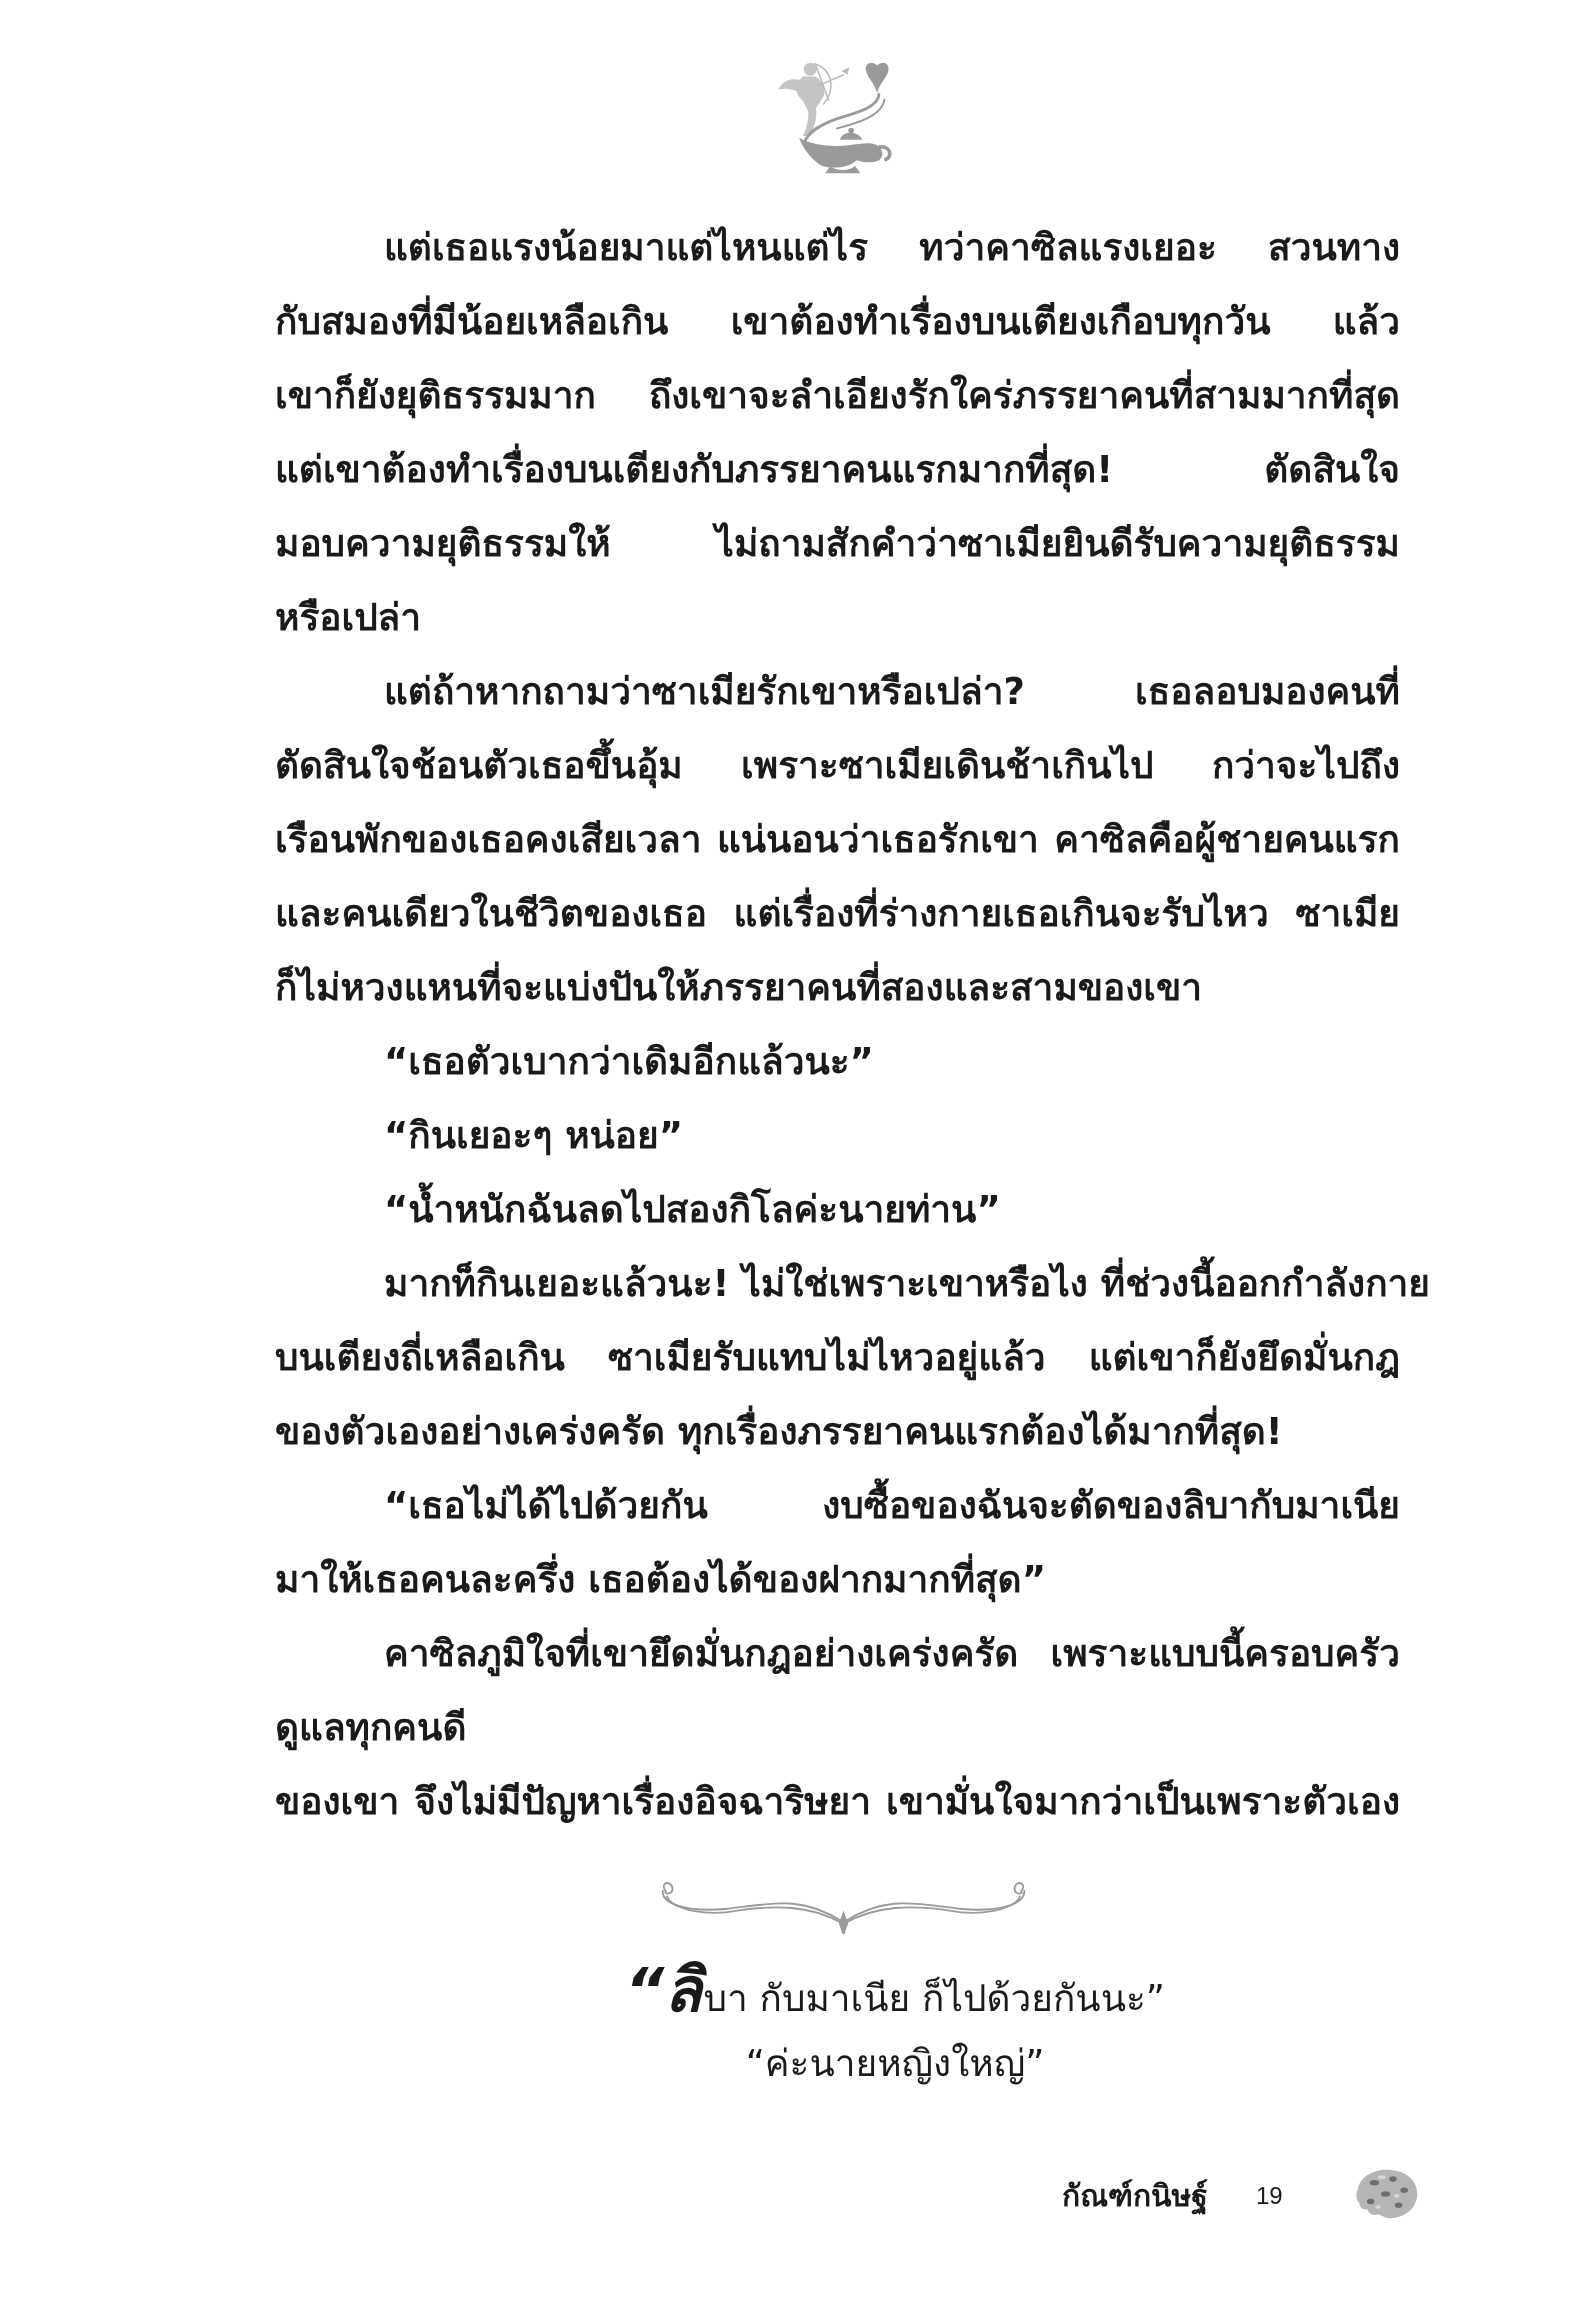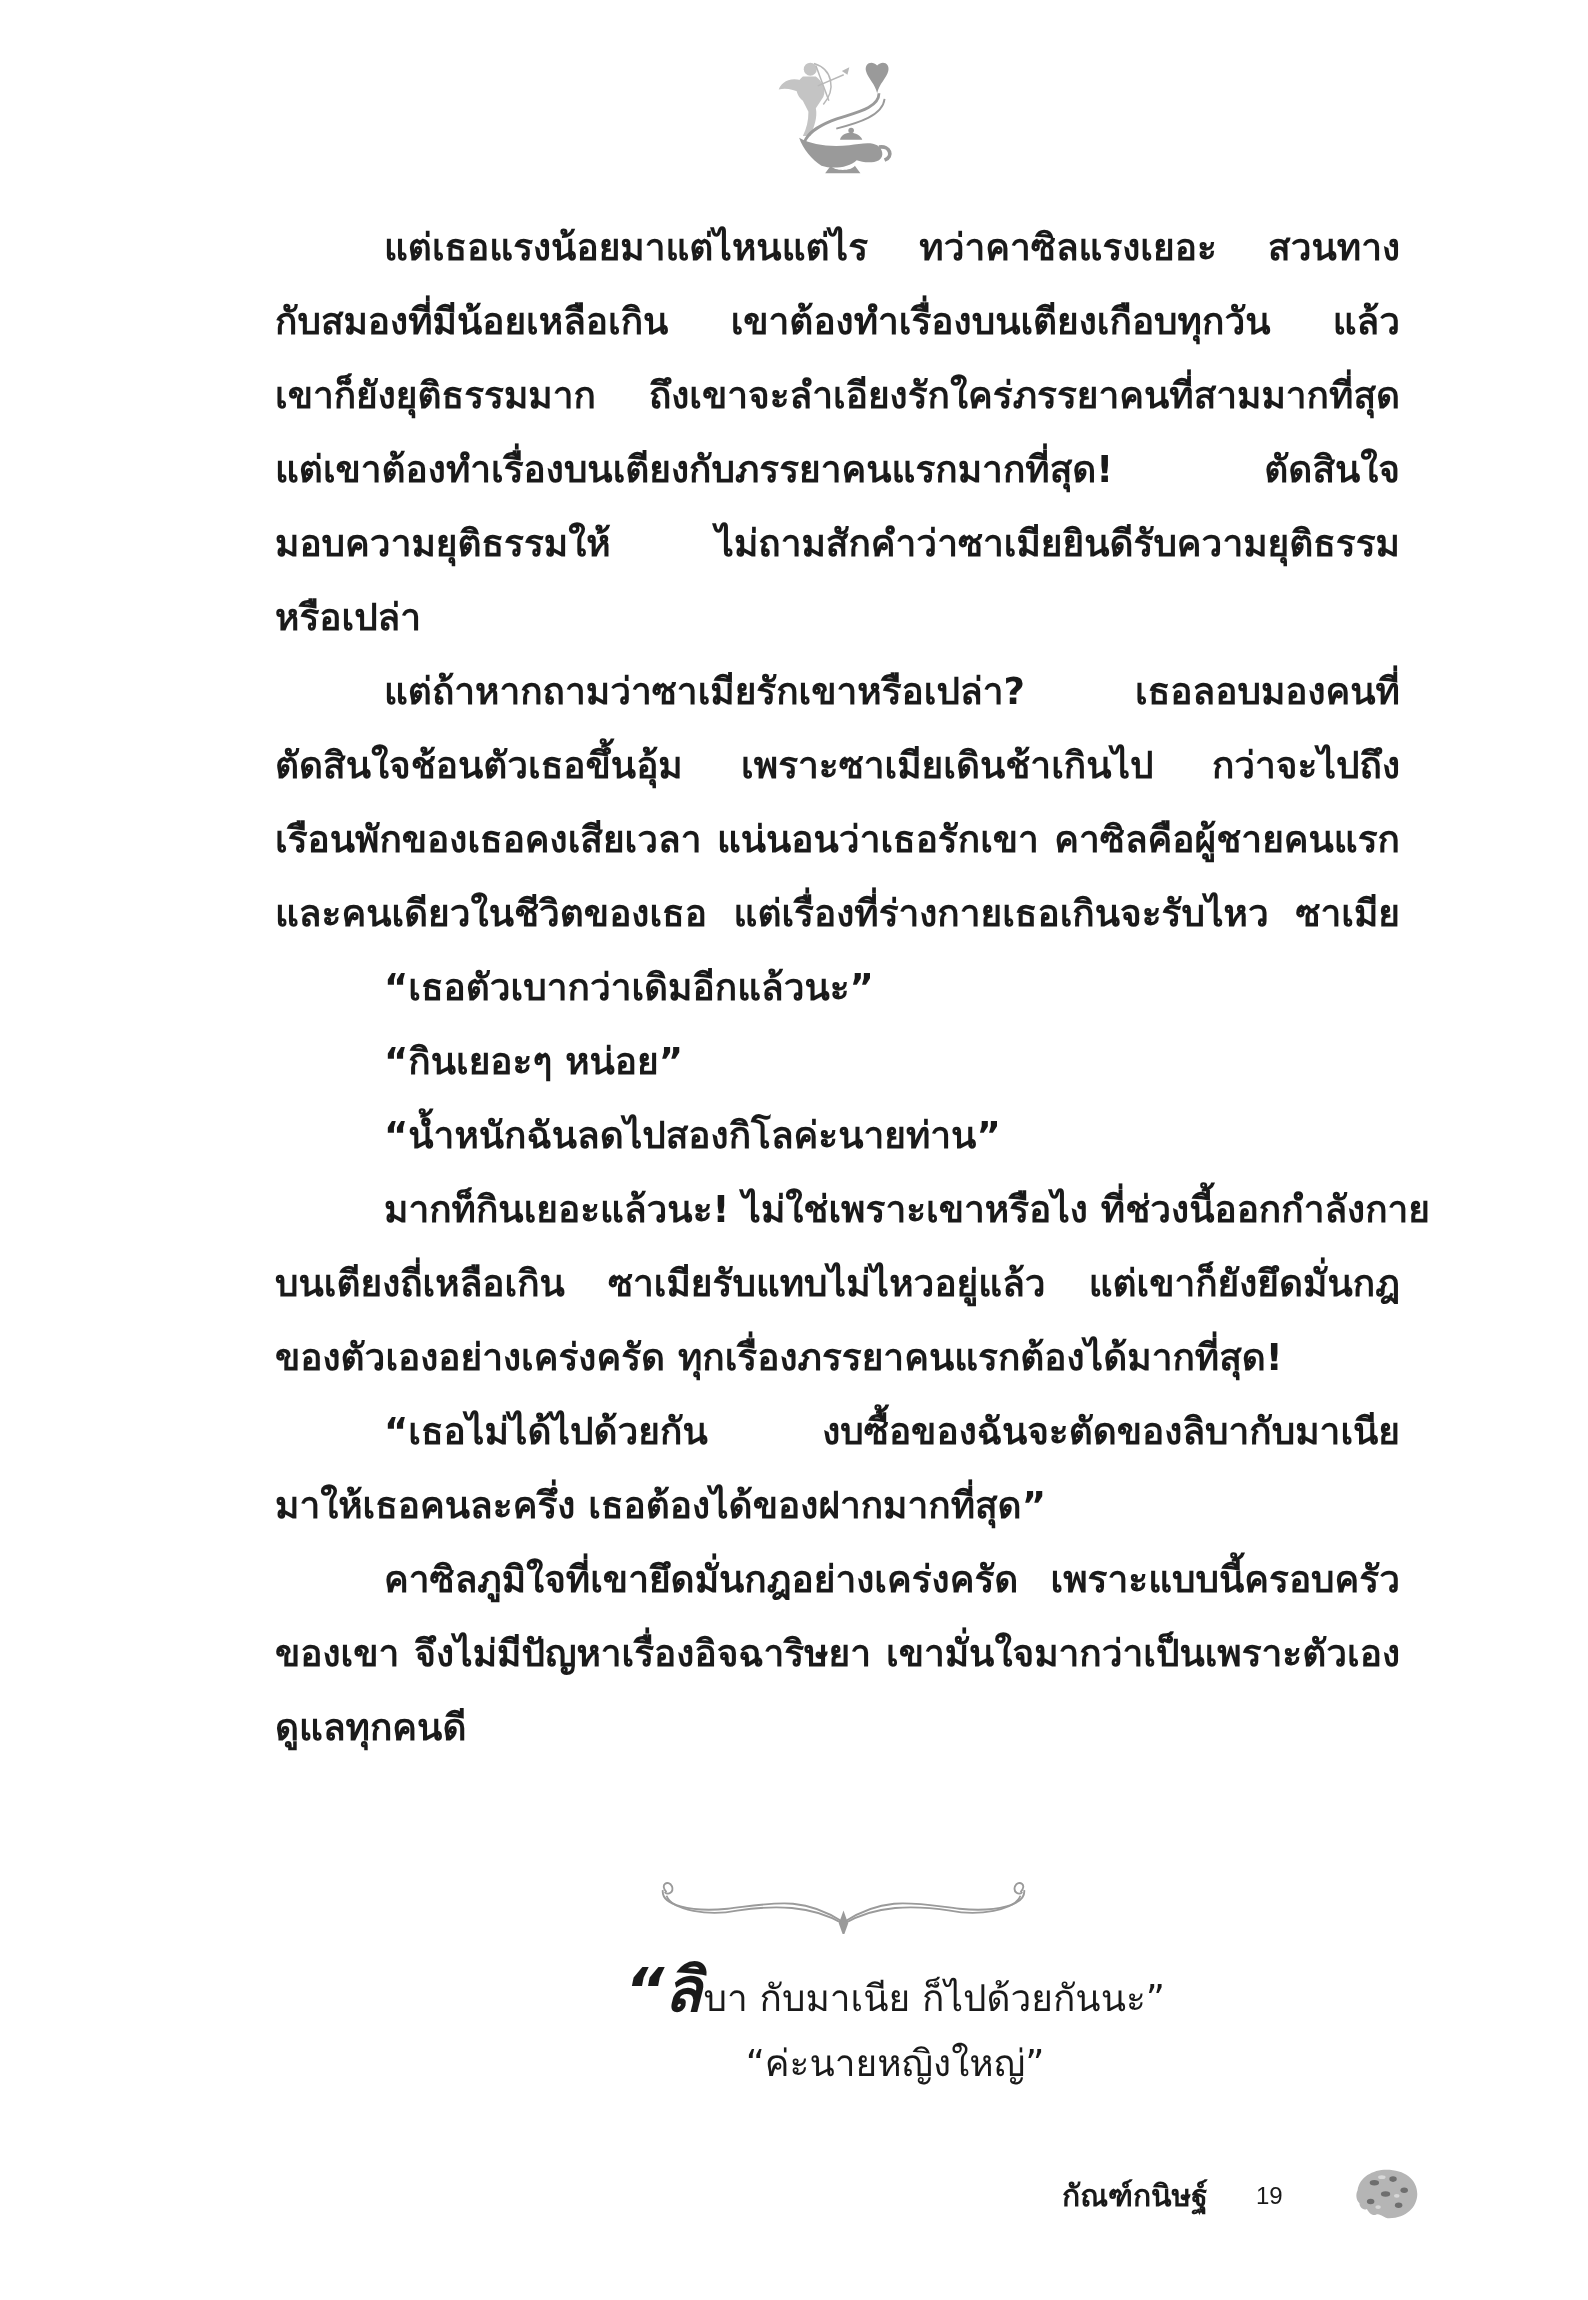--- a/index.html
+++ b/index.html
@@ -147,35 +147,36 @@
   <span class="line">กับสมองที่มีน้อยเหลือเกิน เขาต้องทำเรื่องบนเตียงเกือบทุกวัน แล้ว</span>
   <span class="line">เขาก็ยังยุติธรรมมาก ถึงเขาจะลำเอียงรักใคร่ภรรยาคนที่สามมากที่สุด</span>
   <span class="line">แต่เขาต้องทำเรื่องบนเตียงกับภรรยาคนแรกมากที่สุด! ตัดสินใจ</span>
   <span class="line">มอบความยุติธรรมให้ ไม่ถามสักคำว่าซาเมียยินดีรับความยุติธรรม</span>
   <span class="line last">หรือเปล่า</span>
 
   <span class="line indent">แต่ถ้าหากถามว่าซาเมียรักเขาหรือเปล่า? เธอลอบมองคนที่</span>
   <span class="line">ตัดสินใจช้อนตัวเธอขึ้นอุ้ม เพราะซาเมียเดินช้าเกินไป กว่าจะไปถึง</span>
   <span class="line">เรือนพักของเธอคงเสียเวลา แน่นอนว่าเธอรักเขา คาซิลคือผู้ชายคนแรก</span>
   <span class="line">และคนเดียวในชีวิตของเธอ แต่เรื่องที่ร่างกายเธอเกินจะรับไหว ซาเมีย</span>
+  <span class="line last">ก็ไม่หวงแหนที่จะแบ่งปันให้ภรรยาคนที่สองและสามของเขา</span>
 
   <span class="line indent last">“เธอตัวเบากว่าเดิมอีกแล้วนะ”</span>
   <span class="line indent last">“กินเยอะๆ หน่อย”</span>
   <span class="line indent last">“น้ำหนักฉันลดไปสองกิโลค่ะนายท่าน”</span>
 
   <span class="line indent">มากท็กินเยอะแล้วนะ! ไม่ใช่เพราะเขาหรือไง ที่ช่วงนี้ออกกำลังกาย</span>
   <span class="line">บนเตียงถี่เหลือเกิน ซาเมียรับแทบไม่ไหวอยู่แล้ว แต่เขาก็ยังยึดมั่นกฎ</span>
   <span class="line last">ของตัวเองอย่างเคร่งครัด ทุกเรื่องภรรยาคนแรกต้องได้มากที่สุด!</span>
 
   <span class="line indent">“เธอไม่ได้ไปด้วยกัน งบซื้อของฉันจะตัดของลิบากับมาเนีย</span>
   <span class="line last">มาให้เธอคนละครึ่ง เธอต้องได้ของฝากมากที่สุด”</span>
 
   <span class="line indent">คาซิลภูมิใจที่เขายึดมั่นกฎอย่างเคร่งครัด เพราะแบบนี้ครอบครัว</span>
+  <span class="line last">ดูแลทุกคนดี</span>
   <span class="line">ของเขา จึงไม่มีปัญหาเรื่องอิจฉาริษยา เขามั่นใจมากว่าเป็นเพราะตัวเอง</span>
-  <span class="line last">ดูแลทุกคนดี</span>
 </div>
 
 <div class="divider">
   <svg width="417" height="70" viewBox="0 0 450 75">
     <g fill="none" stroke="#9a9a9a" stroke-width="2">
 
       <path d="M34 30 C26 22 36 16 40 24 C42 30 36 34 32 30"></path>
       <path d="M30 28 C28 44 60 52 100 48 C150 42 180 34 224 62"></path>
       <path d="M34 34 C40 50 80 56 110 50 C150 44 190 44 224 64"></path>
 

